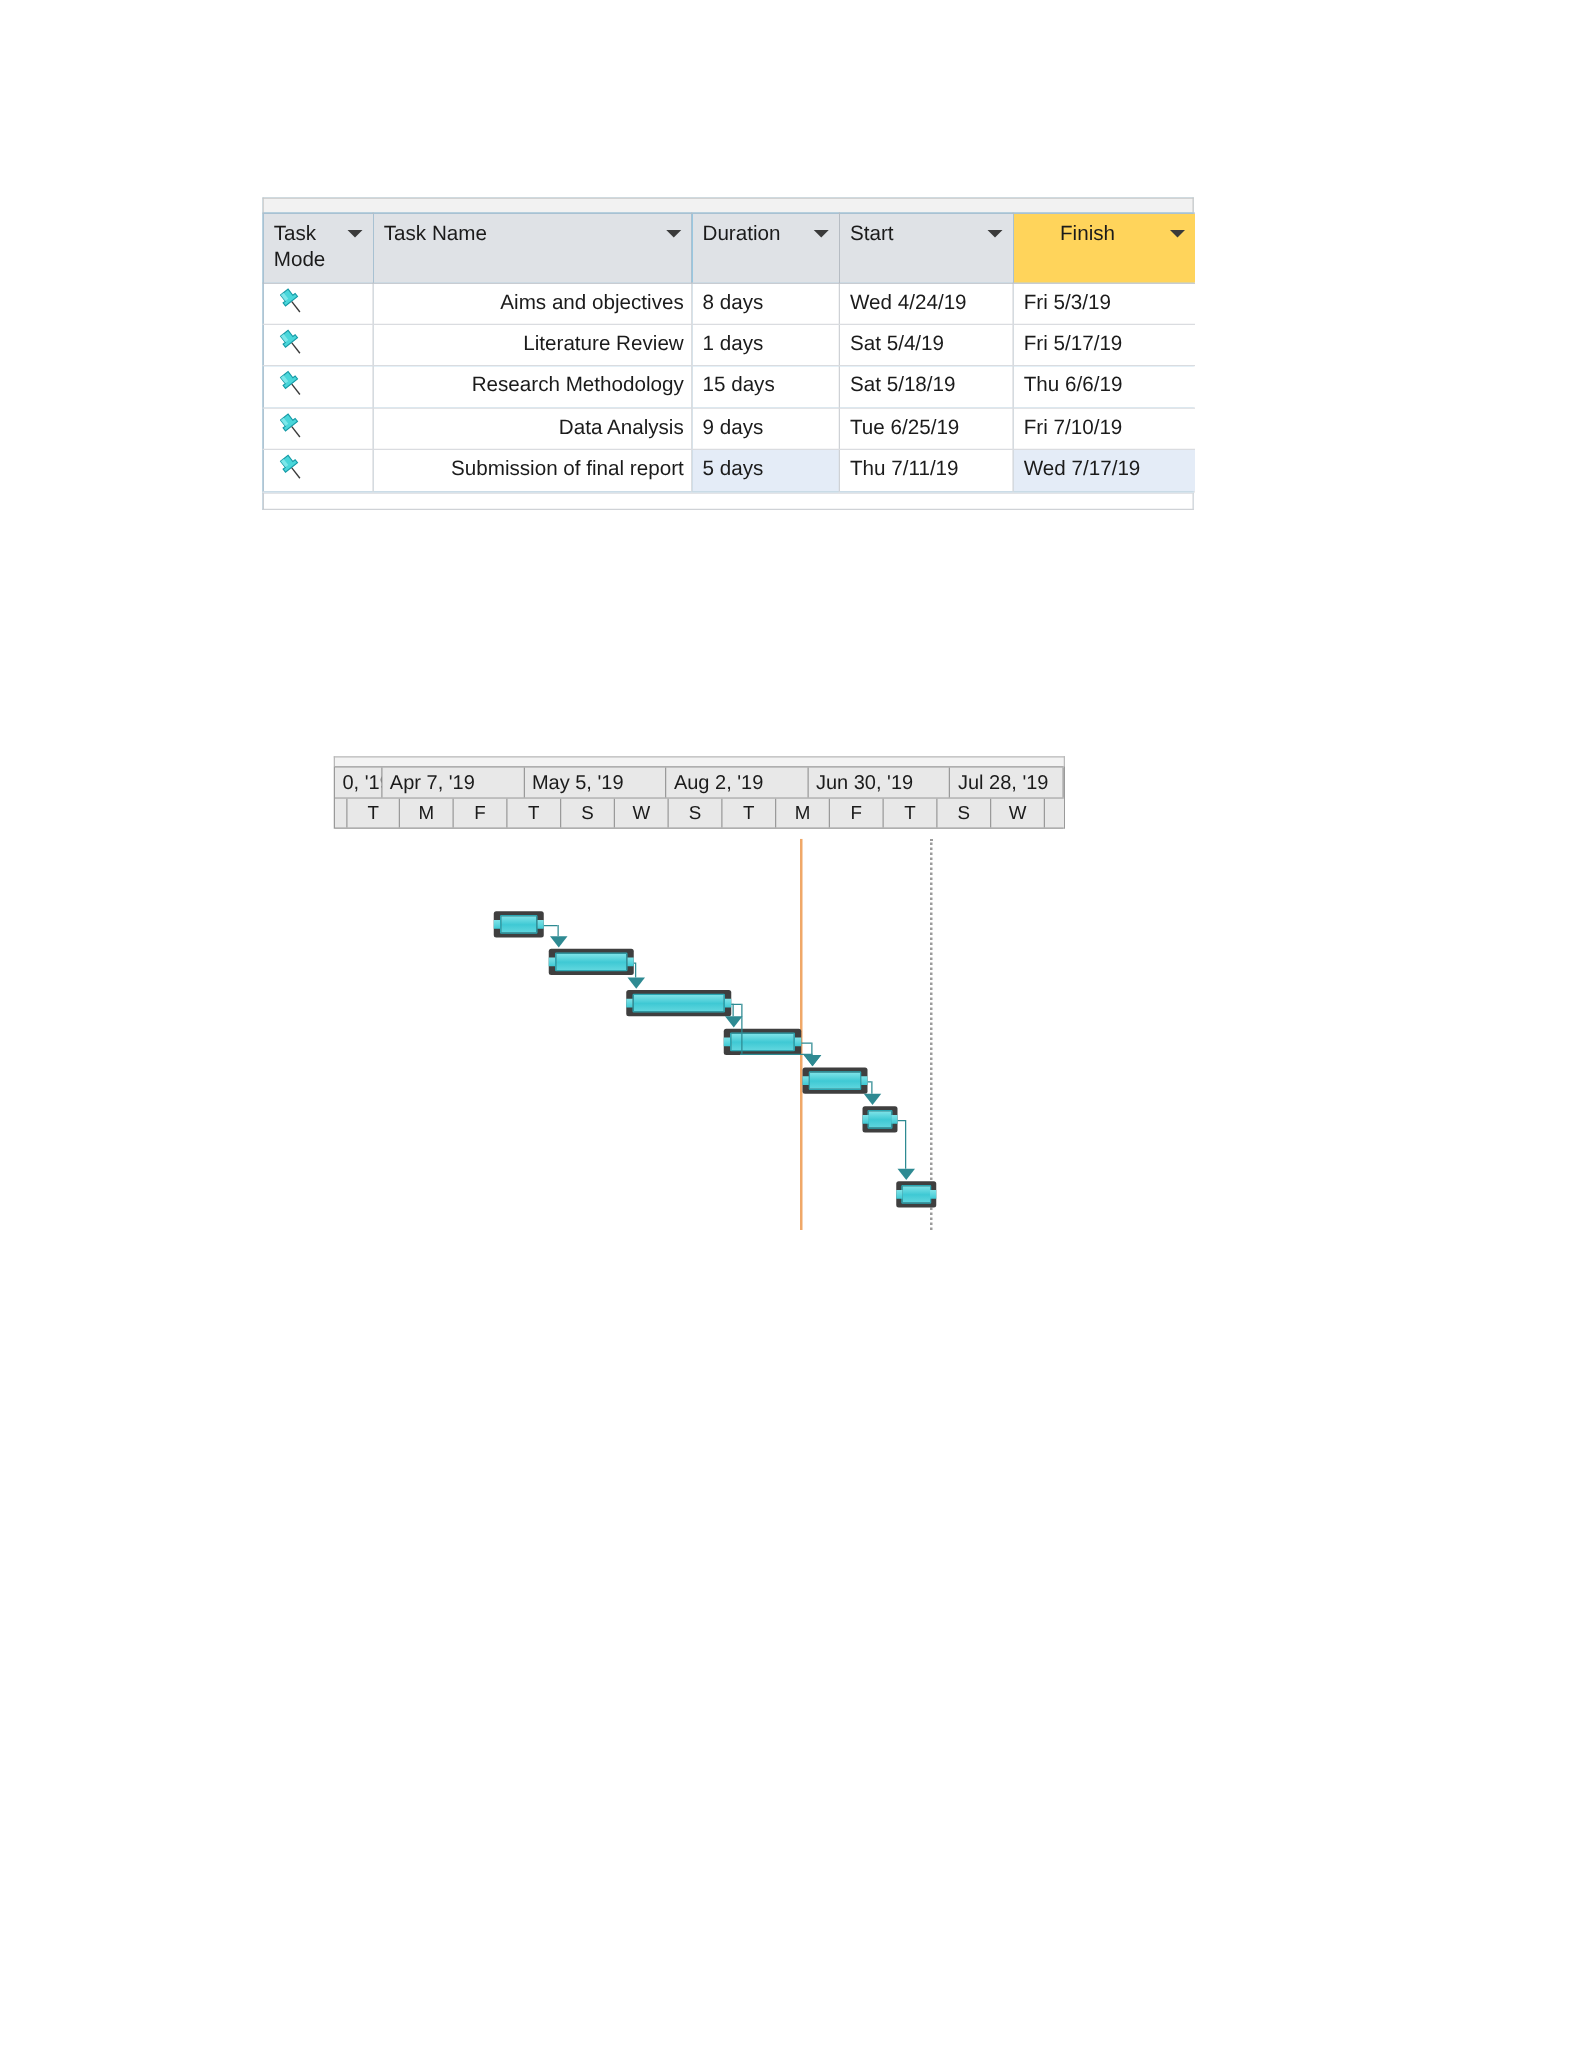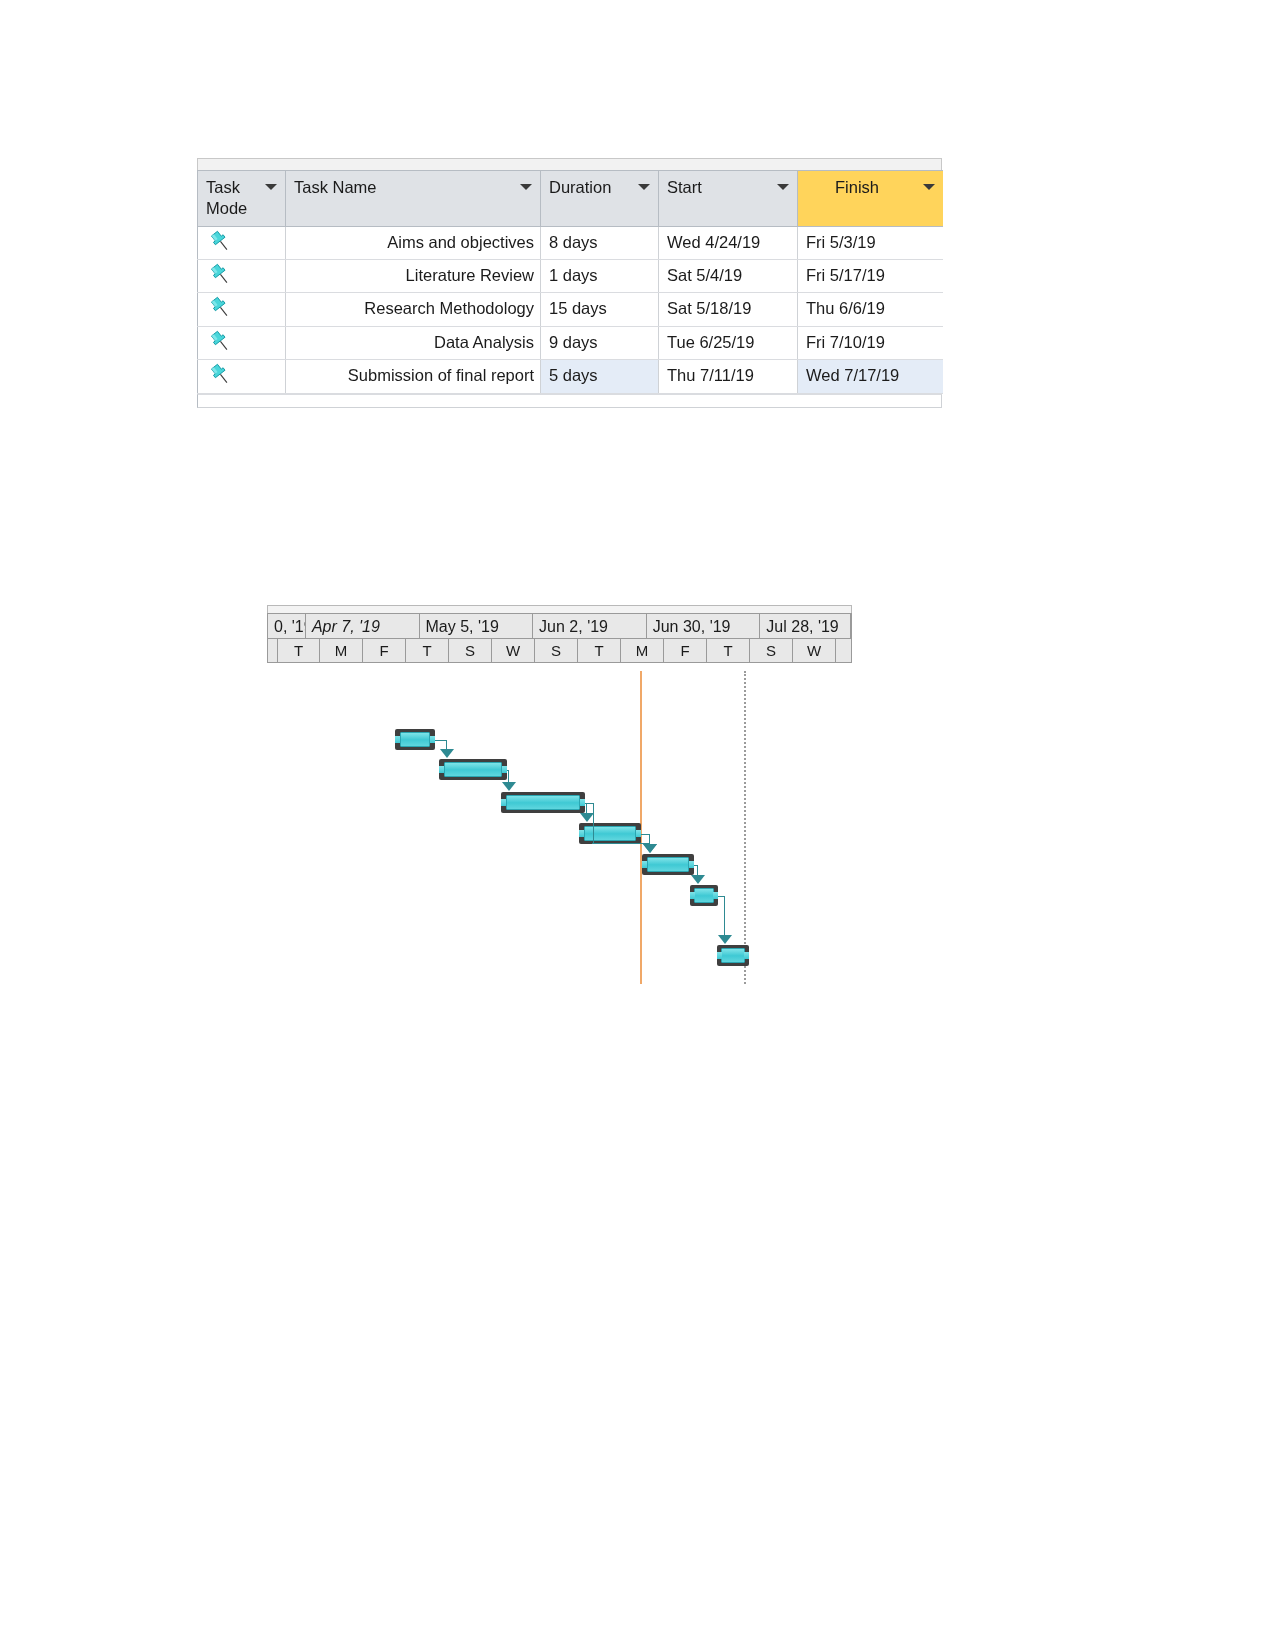--- a/index.html
+++ b/index.html
@@ -11,21 +11,21 @@
     width: 1275px;
     height: 1650px;
     position: relative;
     font-family: "Liberation Sans", sans-serif;
     -webkit-font-smoothing: antialiased;
   }
 
   
   #task-table-wrap {
     position: absolute;
-    left: 197px;
+    left: 210px;
     top: 158px;
     width: 745px;
     background: #7dd3fc;
   }
   .tt-topstrip {
     height: 12px;
     background: #f2f2f2;
     border-top: 1px solid #c8c8c8;
     border-left: 1px solid #c8c8c8;
     border-right: 1px solid #c8c8c8;
@@ -347,23 +347,23 @@
 
   <div class="tt-bottomstrip"></div>
 </div>
 
 <div id="gantt-wrap">
   <div class="g-topstrip"></div>
 
   <div class="g-header">
     <div class="g-monthrow" id="g-monthrow">
         <div class="g-month" style="width: 38px;">0, '19</div>
-        <div class="g-month" style="width: 114px; font-style: italic;">Apr 7, '19</div>
+        <div class="g-month" style="width: 114px;">Apr 7, '19</div>
         <div class="g-month" style="width: 114px;">May 5, '19</div>
-        <div class="g-month" style="width: 114px;">Jun 2, '19</div>
+        <div class="g-month" style="width: 114px;">Aug 2, '19</div>
         <div class="g-month" style="width: 114px;">Jun 30, '19</div>
         <div class="g-month" style="width: 91px;">Jul 28, '19</div>
       </div>
     <div class="g-dayrow" id="g-dayrow">
         <div class="g-day" style="width: 10px;"></div>
         <div class="g-day" style="width: 42px;">T</div>
         <div class="g-day" style="width: 43px;">M</div>
         <div class="g-day" style="width: 43px;">F</div>
         <div class="g-day" style="width: 43px;">T</div>
         <div class="g-day" style="width: 43px;">S</div>

